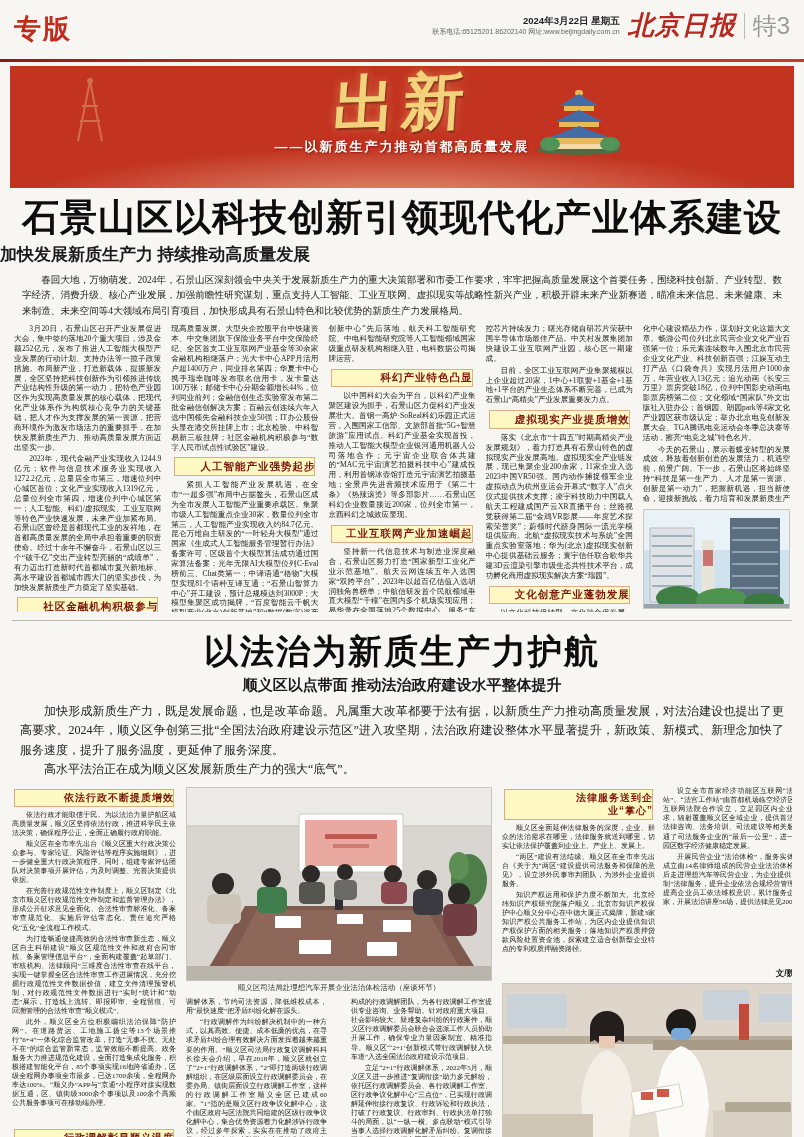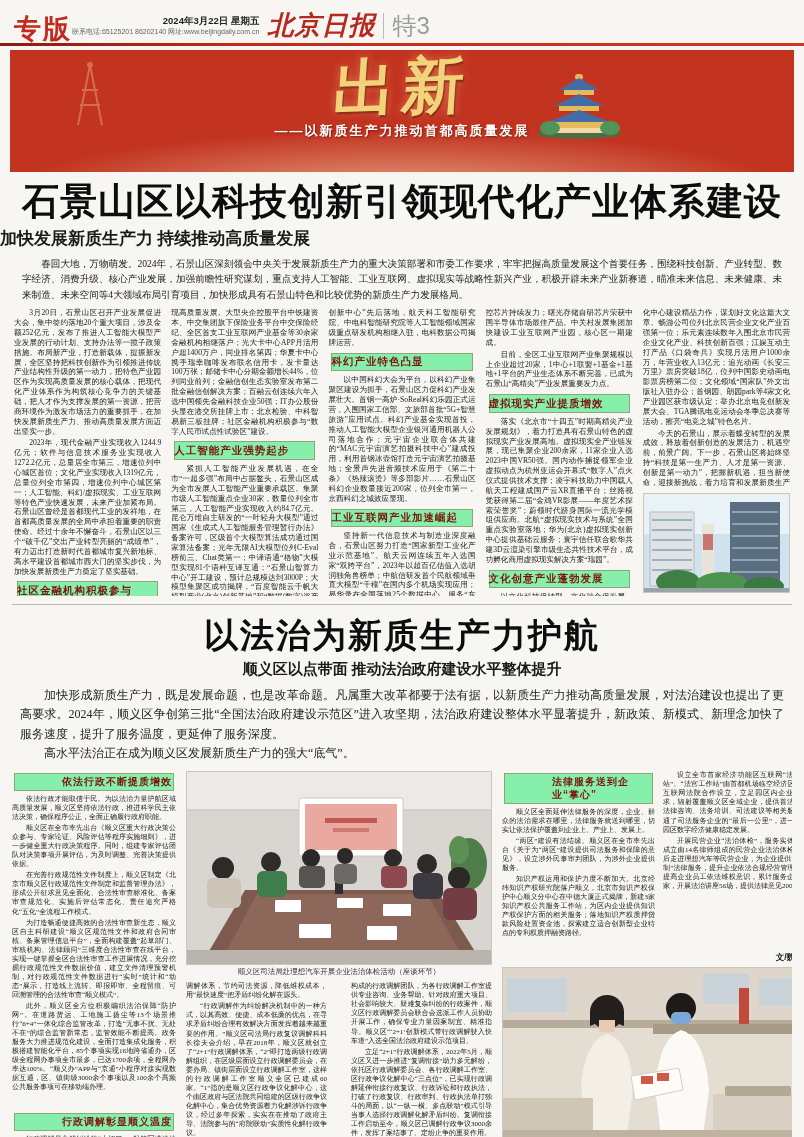--- a/index.html
+++ b/index.html
@@ -3,22 +3,22 @@
 <meta charset="utf-8">
 <style>
   * { box-sizing: border-box; }
   html,body { margin:0; padding:0; background:#cfcfcf; }
   .page {
     width:804px; height:1137px; margin:0 auto; background:#f7f6f2;
     position:relative; overflow:hidden;
     font-family:"Liberation Serif","DejaVu Serif",serif; color:#1a1a1a;
   }
   
-  .masthead { display:flex; align-items:flex-end;
-    padding:8px 14px 0 14px; }
+  .masthead { display:flex; justify-content:space-between; align-items:flex-end;
+    padding:8px 14px 16px 14px; }
   .section-label { font-family:"Liberation Sans",sans-serif; font-weight:bold;
     font-size:27px; color:#c22a1c; letter-spacing:2px; line-height:1; }
   .mast-right { display:flex; align-items:center; gap:8px; }
   .mast-info { text-align:right; line-height:1.4; }
   .mast-date { font-size:9.5px; font-weight:bold; color:#222; font-family:"Liberation Sans",sans-serif;}
   .mast-contact { font-size:7px; color:#666; font-family:"Liberation Sans",sans-serif;}
   .paper-name { font-size:26px; color:#b5291e; font-weight:bold; font-style:italic;
     font-family:"DejaVu Serif",serif; letter-spacing:1px; }
   .mast-divider { width:1px; height:26px; background:#bbb; }
   .page-no { font-size:24px; color:#9a9a9a; font-family:"Liberation Sans",sans-serif; }
@@ -45,21 +45,21 @@
   .banner-antenna { position:absolute; left:60px; top:10px; opacity:.35; }
   
   .a1-headline { text-align:center; font-size:37px; font-weight:900; letter-spacing:1px;
     margin:10px 8px 2px 8px; line-height:1.1; color:#0d0d0d; }
   .a1-subhead { text-align:left; font-size:17px; font-weight:bold; margin:4px 0 6px 0; }
   .a1-intro { margin:2px 22px 6px 22px; font-size:9.6px; line-height:1.62;
     text-align:justify; text-indent:2em; color:#222; }
   .cols5 { display:flex; gap:10px; margin:4px 14px 0 14px; height:288px; overflow:hidden; }
   .col { flex:1 1 0; font-size:7.6px; line-height:1.3; text-align:justify; overflow:hidden; color:#222;}
   .col p { margin:0 0 2px 0; text-indent:2em; }
-  .sec-head { background:#86efac; color:#7d150c; font-weight:bold; text-align:left;
+  .sec-head { background:#fef9c3; color:#7d150c; font-weight:bold; text-align:right;
     font-size:10.5px; padding:2.5px 0; margin:5px 3px 4px 3px;
     font-family:"Liberation Sans",sans-serif; letter-spacing:1px;
     box-shadow:inset 0 0 0 1px rgba(160,30,15,.35); }
   .col5-text { height:180px; overflow:hidden; margin-bottom:5px; }
   .photo-frame { border:1px solid #c9c6c0; background:#eee; overflow:hidden; }
   .photo-frame svg { display:block; }
   
   .section-divider { border-top:1px solid #b9b6b0; margin:8px 12px 0 12px; }
   
   .a2-headline { text-align:center; font-size:34px; font-weight:900; letter-spacing:2px;

